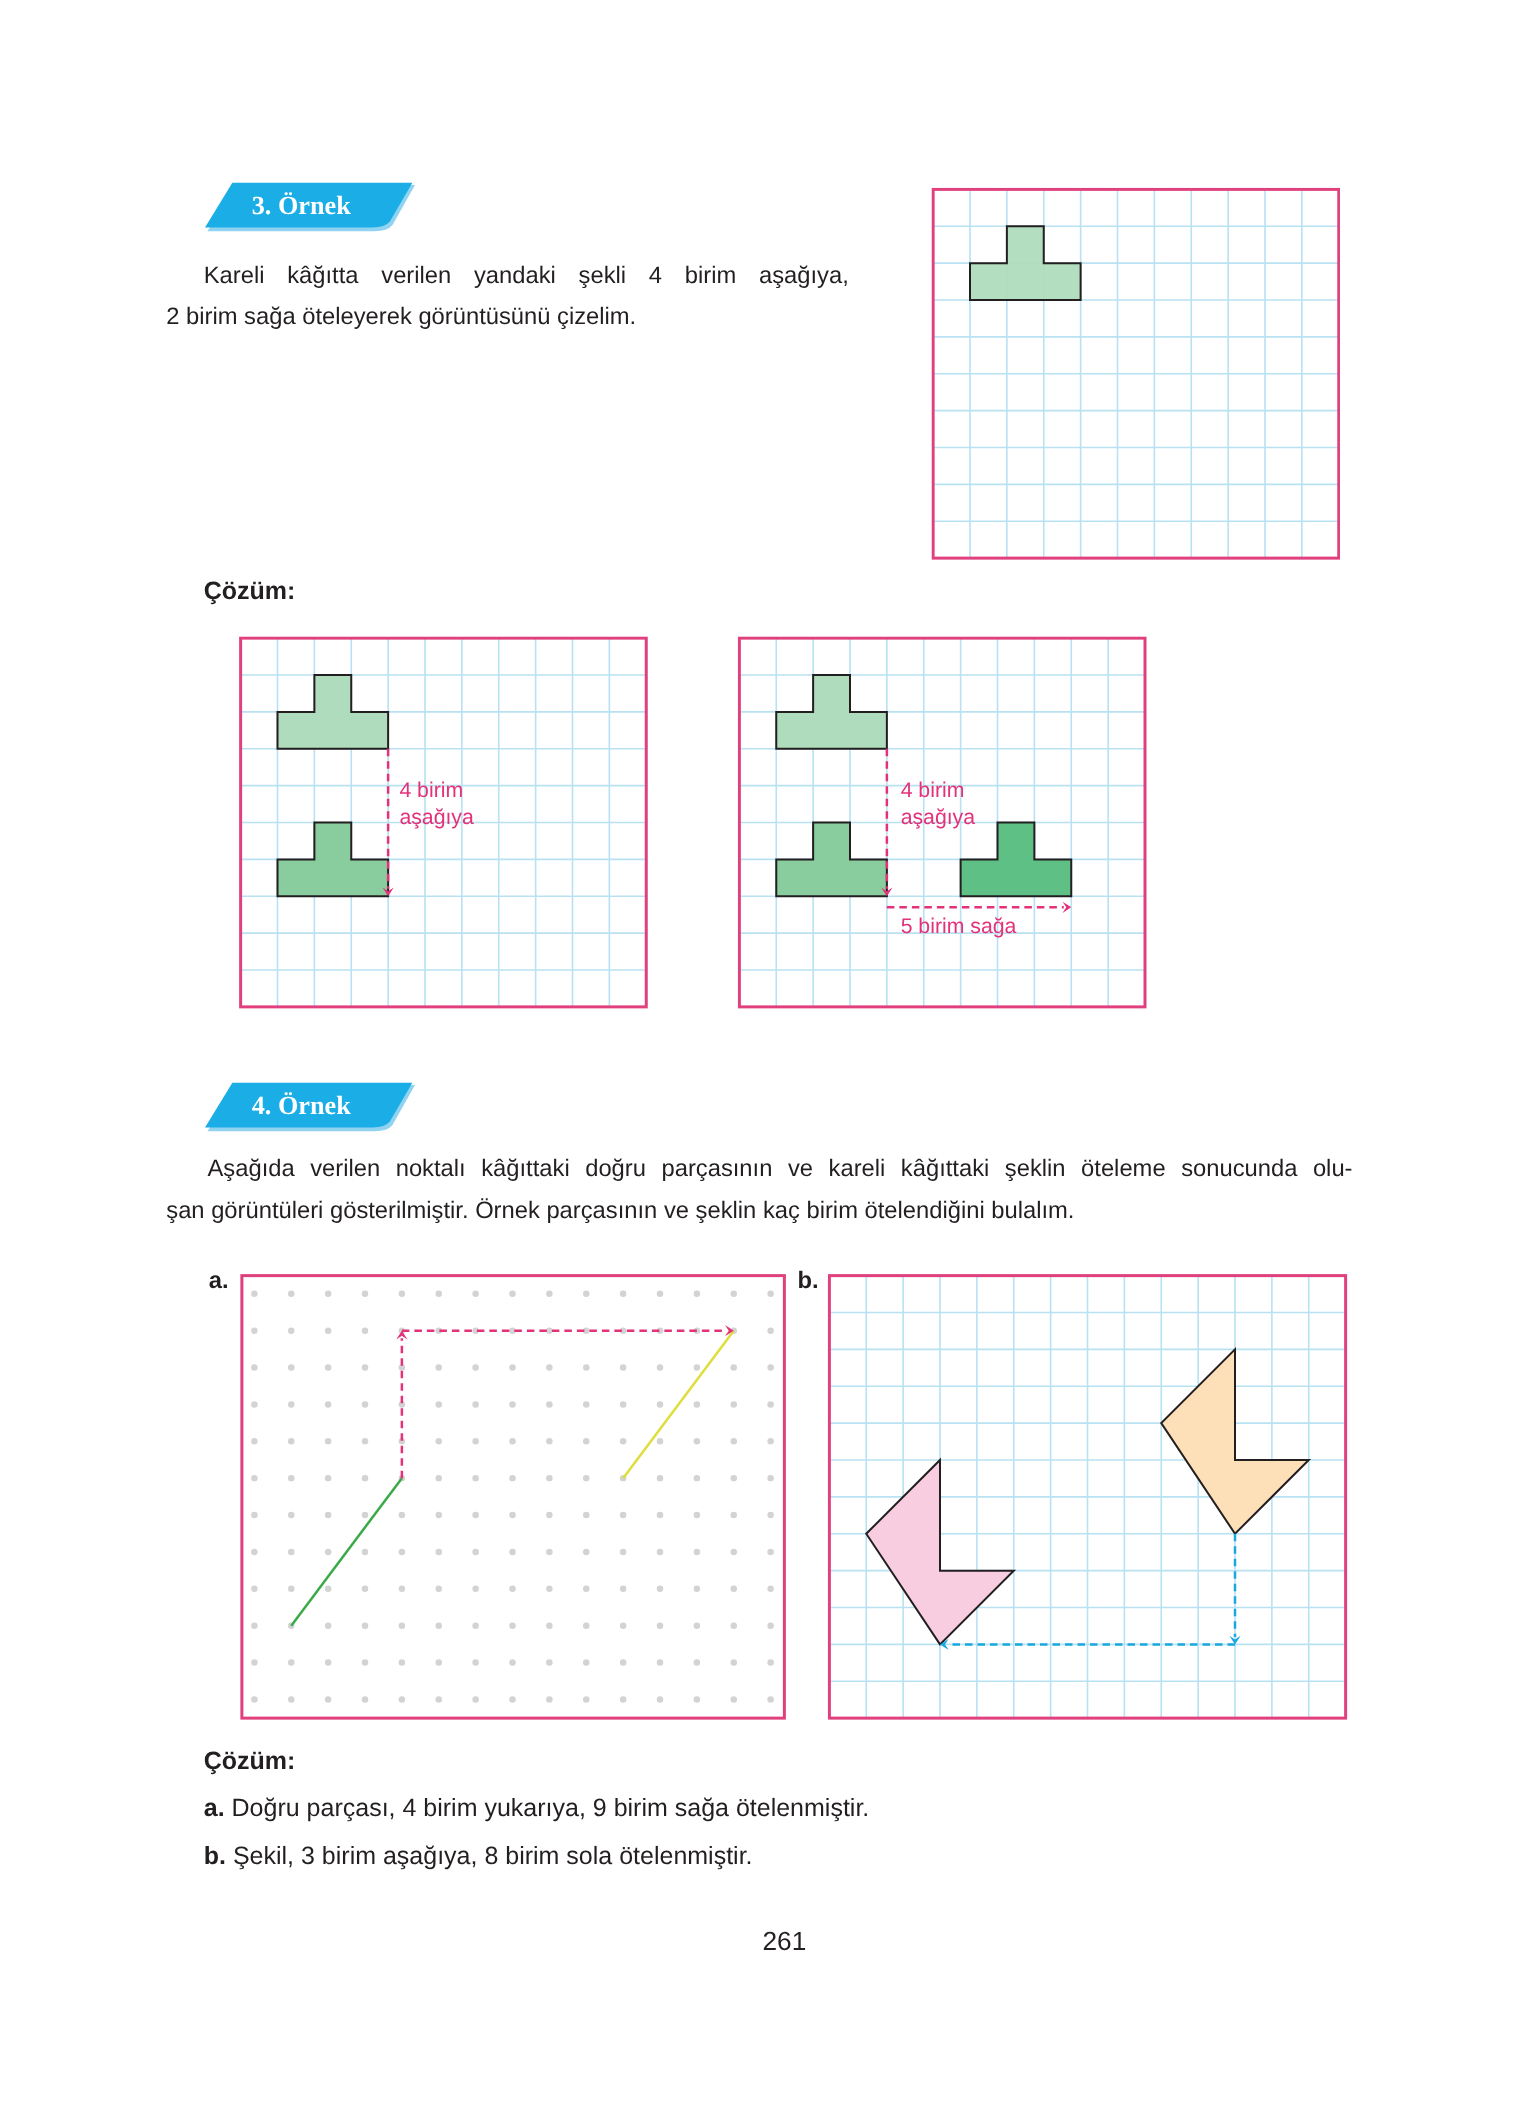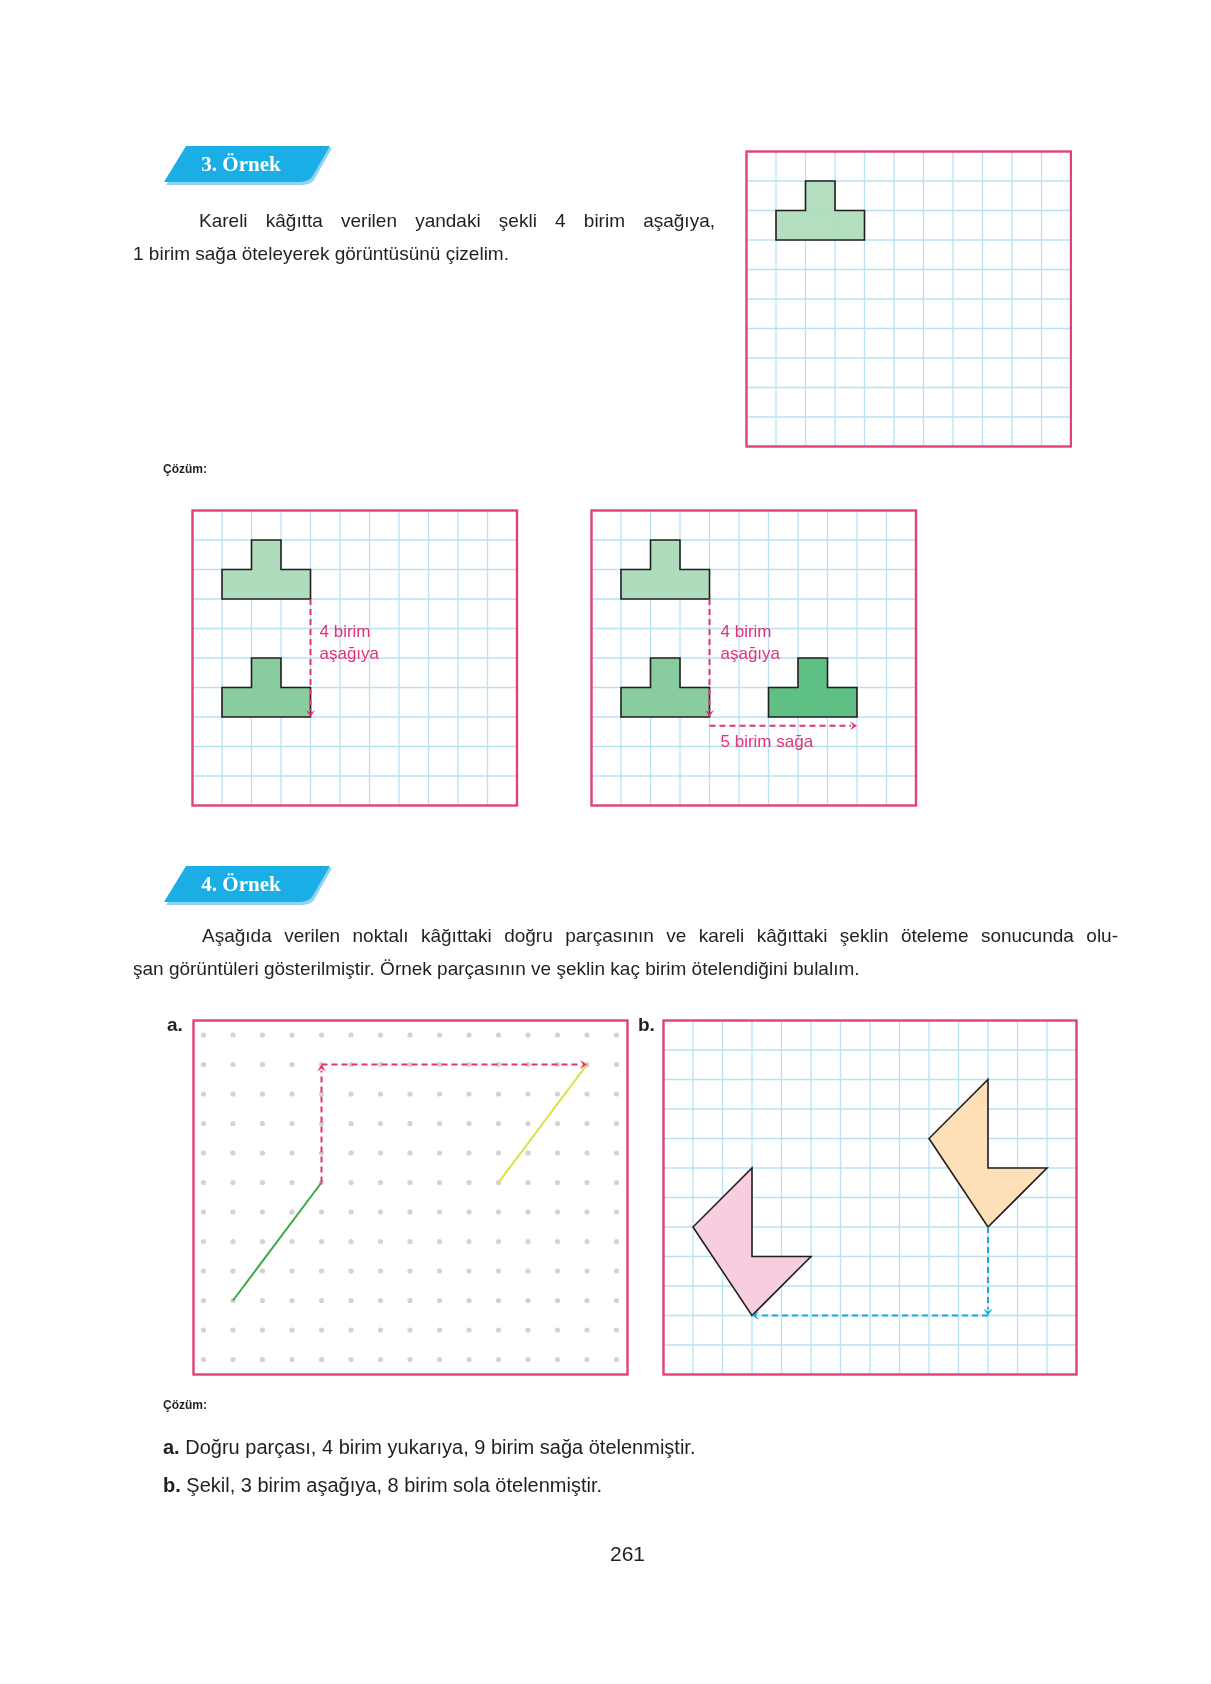--- a/index.html
+++ b/index.html
@@ -5,41 +5,41 @@
   html, body { margin: 0; padding: 0; background: #ffffff; }
   body { width: 1211px; height: 1684px; position: relative; overflow: hidden;
          font-family: "Liberation Sans", sans-serif; color: #231f20; }
   .abs { position: absolute; }
   .banner { position: absolute; width: 170px; height: 54px; }
   .banner svg { position: absolute; left: 0; top: 0; }
   .banner-label { position: absolute; left: 0; top: 0; width: 158px; height: 36px;
                   line-height: 36px; text-align: center; color: #ffffff;
                   font-family: "Liberation Serif", serif; font-weight: bold; font-size: 21px; }
   .para { position: absolute; font-size: 19px; line-height: 32px; }
-  .justify { text-align: justify; text-align-last: justify; margin-left: 36px; }
-  .heading { position: absolute; font-size: 12px; font-weight: bold; }
+  .justify { text-align: justify; text-align-last: justify; }
+  .heading { position: absolute; font-size: 20px; font-weight: bold; }
   .part-label { position: absolute; font-size: 19px; font-weight: bold; }
   .sol-line { position: absolute; font-size: 20px; }
   .sol-line b { font-weight: bold; }
   .page-num { position: absolute; font-size: 21px; margin-left: 22px; }
   svg text { font-family: "Liberation Sans", sans-serif; }
 </style>
 </head>
 <body>
 
 <div class="banner" style="left:162px; top:146px;">
   <svg width="172" height="40">
     <path d="M26 2 L170 2 L152 34 Q148 39 138 39 L4 39 Z" fill="#8fd3f1"></path>
     <path d="M24 0 L168 0 L150 31 Q146 36 136 36 L2 36 Z" fill="#1aade6"></path>
   </svg>
   <div class="banner-label">3. Örnek</div>
 </div>
 
 <div class="para justify" style="left:163px; top:205px; width:516px;">Kareli kâğıtta verilen yandaki şekli 4 birim aşağıya,</div>
-<div class="para" style="left:133px; top:238px; width:560px;">1 birim sağa öteleyerek görüntüsünü çizelim.</div>
+<div class="para" style="left:133px; top:238px; width:560px;">2 birim sağa öteleyerek görüntüsünü çizelim.</div>
 
 <svg class="abs" id="grid-ex3-problem" style="left:745px; top:150px;" width="327" height="298">
     <line x1="31" y1="1.5" x2="31" y2="296.5" stroke="#b8e2f2" stroke-width="1.3"></line>
     <line x1="60.5" y1="1.5" x2="60.5" y2="296.5" stroke="#b8e2f2" stroke-width="1.3"></line>
     <line x1="90" y1="1.5" x2="90" y2="296.5" stroke="#b8e2f2" stroke-width="1.3"></line>
     <line x1="119.5" y1="1.5" x2="119.5" y2="296.5" stroke="#b8e2f2" stroke-width="1.3"></line>
     <line x1="149" y1="1.5" x2="149" y2="296.5" stroke="#b8e2f2" stroke-width="1.3"></line>
     <line x1="178.5" y1="1.5" x2="178.5" y2="296.5" stroke="#b8e2f2" stroke-width="1.3"></line>
     <line x1="208" y1="1.5" x2="208" y2="296.5" stroke="#b8e2f2" stroke-width="1.3"></line>
     <line x1="237.5" y1="1.5" x2="237.5" y2="296.5" stroke="#b8e2f2" stroke-width="1.3"></line>

